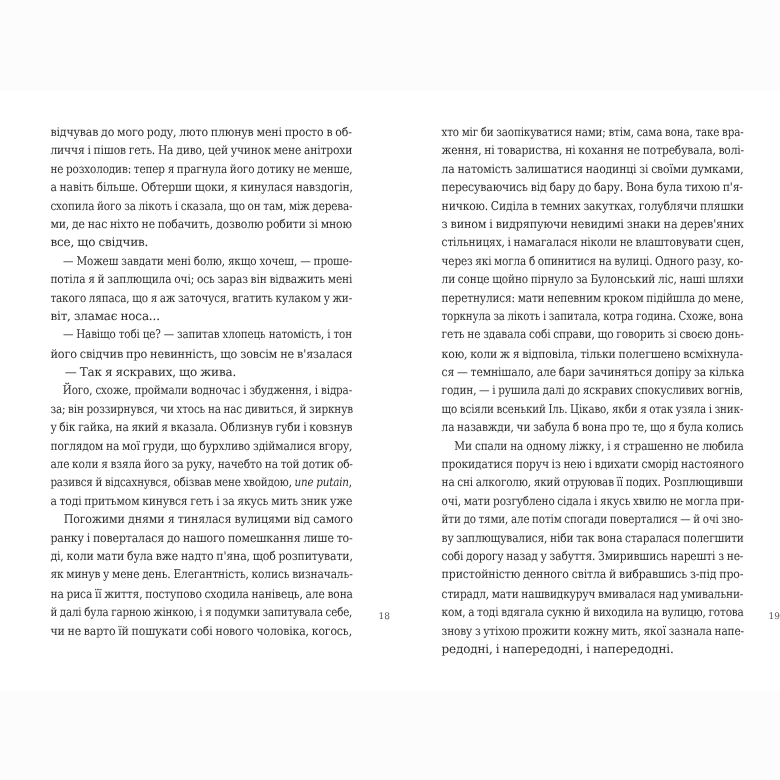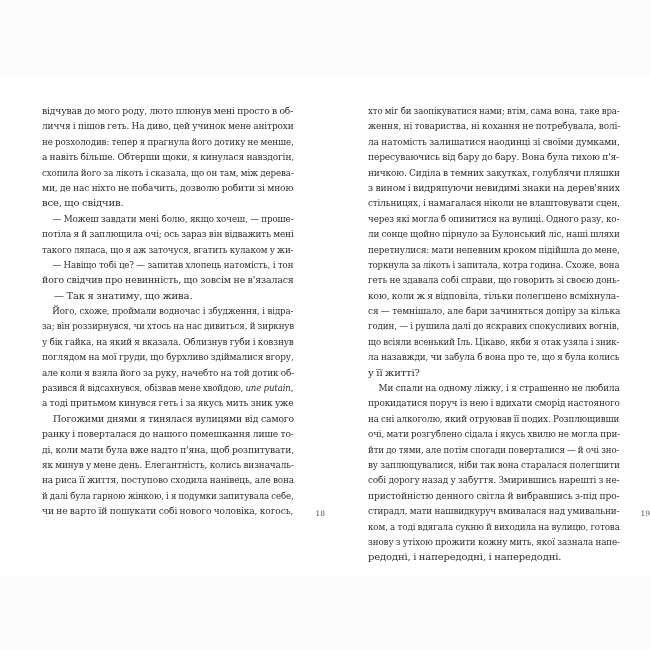--- a/index.html
+++ b/index.html
@@ -84,23 +84,24 @@
         <span class="line" style="white-space: nowrap; display: block; transform-origin: left top; transform: scaleX(0.916); width: 263px;">відчував до мого роду, люто плюнув мені просто в об-</span>
         <span class="line" style="white-space: nowrap; display: block; transform-origin: left top; transform: scaleX(0.896); width: 269px;">личчя і пішов геть. На диво, цей учинок мене анітрохи</span>
         <span class="line" style="white-space: nowrap; display: block; transform-origin: left top; transform: scaleX(0.873); width: 276px;">не розхолодив: тепер я прагнула його дотику не менше,</span>
         <span class="line" style="white-space: nowrap; display: block; transform-origin: left top; transform: scaleX(0.903); width: 267px;">а навіть більше. Обтерши щоки, я кинулася навздогін,</span>
         <span class="line" style="white-space: nowrap; display: block; transform-origin: left top; transform: scaleX(0.873); width: 276px;">схопила його за лікоть і сказала, що он там, між дерева-</span>
         <span class="line" style="white-space: nowrap; display: block; transform-origin: left top; transform: scaleX(0.909); width: 265px;">ми, де нас ніхто не побачить, дозволю робити зі мною</span>
         <span class="line last" style="white-space: nowrap;">все, що свідчив.</span>
         <span class="line indent" style="white-space: nowrap; display: block; transform-origin: left top; transform: scaleX(0.874); width: 275.729px;">— Можеш завдати мені болю, якщо хочеш, — проше-</span>
         <span class="line" style="white-space: nowrap; display: block; transform-origin: left top; transform: scaleX(0.889); width: 271px;">потіла я й заплющила очі; ось зараз він відважить мені</span>
         <span class="line" style="white-space: nowrap; display: block; transform-origin: left top; transform: scaleX(0.87); width: 277px;">такого ляпаса, що я аж заточуся, вгатить кулаком у жи-</span>
+        <span class="line last" style="white-space: nowrap;">віт, зламає носа...</span>
         <span class="line indent" style="white-space: nowrap; display: block; transform-origin: left top; transform: scaleX(0.867); width: 277.834px;">— Навіщо тобі це? — запитав хлопець натомість, і тон</span>
         <span class="line" style="white-space: nowrap; display: block; transform-origin: left top; transform: scaleX(0.941); width: 256px;">його свідчив про невинність, що зовсім не в'язалася</span>
-        <span class="line indent last" style="white-space: nowrap;">— Так я знатиму, що жива.</span>
+        <span class="line indent last" style="white-space: nowrap;">— Так я яскравих, що жива.</span>
         <span class="line indent" style="white-space: nowrap; display: block; transform-origin: left top; transform: scaleX(0.864); width: 278.886px;">Його, схоже, проймали водночас і збудження, і відра-</span>
         <span class="line" style="white-space: nowrap; display: block; transform-origin: left top; transform: scaleX(0.87); width: 277px;">за; він роззирнувся, чи хтось на нас дивиться, й зиркнув</span>
         <span class="line" style="white-space: nowrap; display: block; transform-origin: left top; transform: scaleX(0.889); width: 271px;">у бік гайка, на який я вказала. Облизнув губи і ковзнув</span>
         <span class="line" style="white-space: nowrap; display: block; transform-origin: left top; transform: scaleX(0.893); width: 270px;">поглядом на мої груди, що бурхливо здіймалися вгору,</span>
         <span class="line" style="white-space: nowrap; display: block; transform-origin: left top; transform: scaleX(0.886); width: 272px;">але коли я взяла його за руку, начебто на той дотик об-</span>
         <span class="line" style="white-space: nowrap; display: block; transform-origin: left top; transform: scaleX(0.861); width: 280px;">разився й відсахнувся, обізвав мене хвойдою, <em>une putain</em>,</span>
         <span class="line" style="white-space: nowrap; display: block; transform-origin: left top; transform: scaleX(0.899); width: 268px;">а тоді притьмом кинувся геть і за якусь мить зник уже</span>
         <span class="line indent" style="white-space: nowrap; display: block; transform-origin: left top; transform: scaleX(0.923); width: 260.996px;">Погожими днями я тинялася вулицями від самого</span>
         <span class="line" style="white-space: nowrap; display: block; transform-origin: left top; transform: scaleX(0.916); width: 263px;">ранку і поверталася до нашого помешкання лише то-</span>
         <span class="line" style="white-space: nowrap; display: block; transform-origin: left top; transform: scaleX(0.913); width: 264px;">ді, коли мати була вже надто п'яна, щоб розпитувати,</span>
@@ -123,21 +124,20 @@
         <span class="line" style="white-space: nowrap; display: block; transform-origin: left top; transform: scaleX(0.873); width: 276px;">через які могла б опинитися на вулиці. Одного разу, ко-</span>
         <span class="line" style="white-space: nowrap; display: block; transform-origin: left top; transform: scaleX(0.88); width: 274px;">ли сонце щойно пірнуло за Булонський ліс, наші шляхи</span>
         <span class="line" style="white-space: nowrap; display: block; transform-origin: left top; transform: scaleX(0.88); width: 274px;">перетнулися: мати непевним кроком підійшла до мене,</span>
         <span class="line" style="white-space: nowrap; display: block; transform-origin: left top; transform: scaleX(0.855); width: 282px;">торкнула за лікоть і запитала, котра година. Схоже, вона</span>
         <span class="line" style="white-space: nowrap; display: block; transform-origin: left top; transform: scaleX(0.886); width: 272px;">геть не здавала собі справи, що говорить зі своєю донь-</span>
         <span class="line" style="white-space: nowrap; display: block; transform-origin: left top; transform: scaleX(0.909); width: 265px;">кою, коли ж я відповіла, тільки полегшено всміхнула-</span>
         <span class="line" style="white-space: nowrap; display: block; transform-origin: left top; transform: scaleX(0.903); width: 267px;">ся — темнішало, але бари зачиняться допіру за кілька</span>
         <span class="line" style="white-space: nowrap; display: block; transform-origin: left top; transform: scaleX(0.876); width: 275px;">годин, — і рушила далі до яскравих спокусливих вогнів,</span>
         <span class="line" style="white-space: nowrap; display: block; transform-origin: left top; transform: scaleX(0.861); width: 280px;">що всіяли всенький Іль. Цікаво, якби я отак узяла і зник-</span>
         <span class="line" style="white-space: nowrap; display: block; transform-origin: left top; transform: scaleX(0.883); width: 273px;">ла назавжди, чи забула б вона про те, що я була колись</span>
-        <span class="line last" style="white-space: nowrap;">у її житті?</span>
         <span class="line indent" style="white-space: nowrap; display: block; transform-origin: left top; transform: scaleX(0.881); width: 273.624px;">Ми спали на одному ліжку, і я страшенно не любила</span>
         <span class="line" style="white-space: nowrap; display: block; transform-origin: left top; transform: scaleX(0.893); width: 270px;">прокидатися поруч із нею і вдихати сморід настояного</span>
         <span class="line" style="white-space: nowrap; display: block; transform-origin: left top; transform: scaleX(0.873); width: 276px;">на сні алкоголю, який отруював її подих. Розплющивши</span>
         <span class="line" style="white-space: nowrap; display: block; transform-origin: left top; transform: scaleX(0.876); width: 275px;">очі, мати розгублено сідала і якусь хвилю не могла при-</span>
         <span class="line" style="white-space: nowrap; display: block; transform-origin: left top; transform: scaleX(0.864); width: 279px;">йти до тями, але потім спогади поверталися — й очі зно-</span>
         <span class="line" style="white-space: nowrap; display: block; transform-origin: left top; transform: scaleX(0.883); width: 273px;">ву заплющувалися, ніби так вона старалася полегшити</span>
         <span class="line" style="white-space: nowrap; display: block; transform-origin: left top; transform: scaleX(0.893); width: 270px;">собі дорогу назад у забуття. Змирившись нарешті з не-</span>
         <span class="line" style="white-space: nowrap; display: block; transform-origin: left top; transform: scaleX(0.916); width: 263px;">пристойністю денного світла й вибравшись з-під про-</span>
         <span class="line" style="white-space: nowrap; display: block; transform-origin: left top; transform: scaleX(0.883); width: 273px;">стирадл, мати нашвидкуруч вмивалася над умивальни-</span>
         <span class="line" style="white-space: nowrap; display: block; transform-origin: left top; transform: scaleX(0.876); width: 275px;">ком, а тоді вдягала сукню й виходила на вулицю, готова</span>

